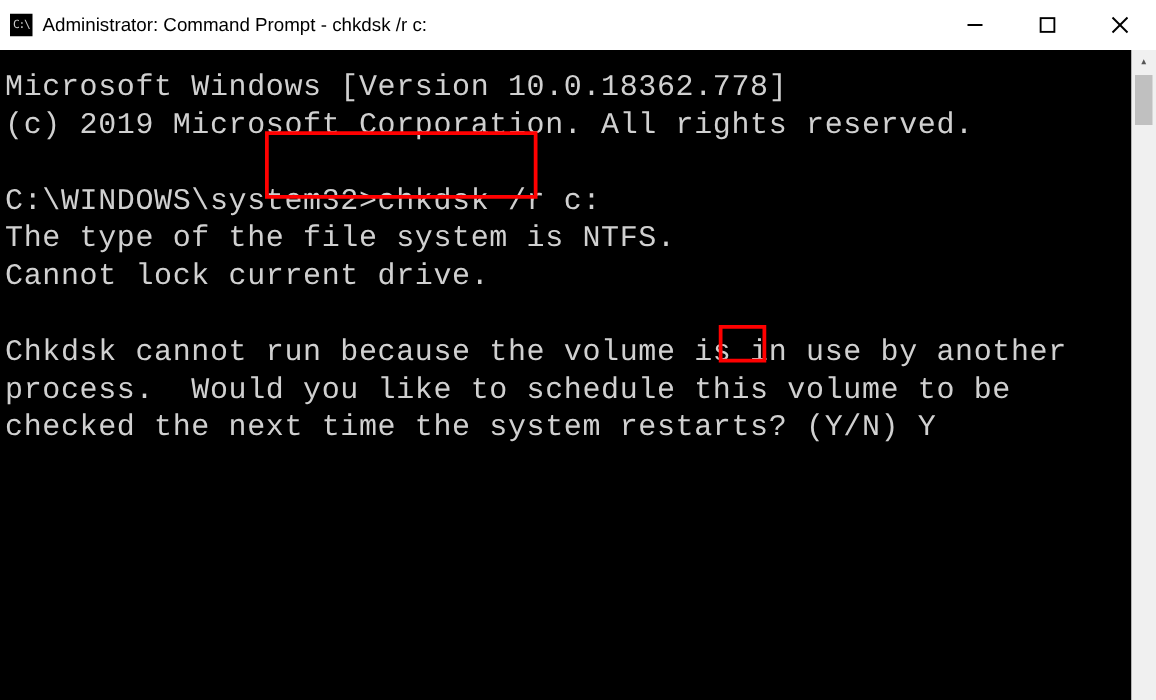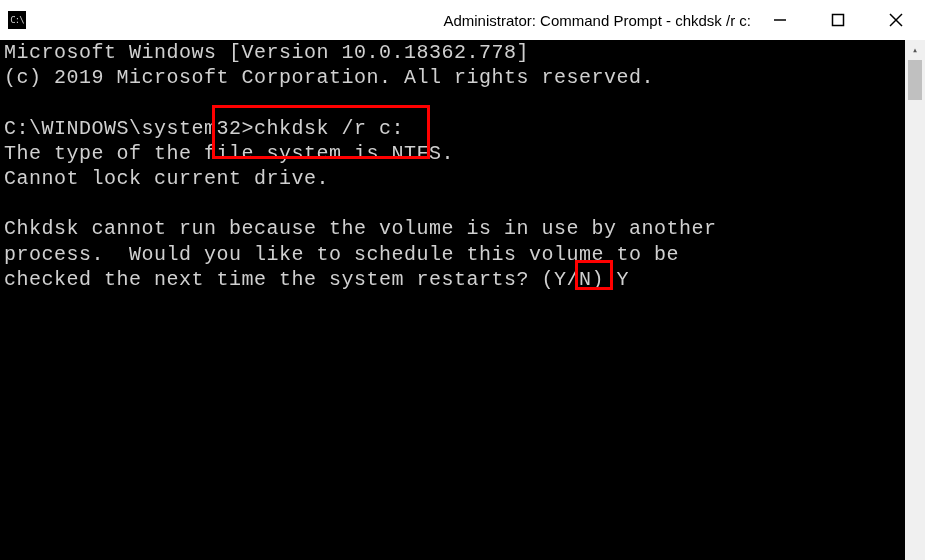--- a/index.html
+++ b/index.html
@@ -34,21 +34,20 @@
       color: #ccc;
       font-size: 9px;
       font-family: Consolas, monospace;
       letter-spacing: -1px;
     }
     .title-text {
       color: #000;
       font-family: 'Segoe UI', Tahoma, sans-serif;
       font-size: 15px;
       flex: 1;
-      text-align: right;
     }
     .window-controls {
       display: flex;
       height: 100%;
     }
     .win-btn {
       width: 58px;
       height: 100%;
       display: flex;
       align-items: center;
@@ -56,23 +55,23 @@
       background: transparent;
       border: none;
       cursor: pointer;
     }
     .win-btn svg {
       stroke: #000;
       stroke-width: 1.5;
       fill: none;
     }
     .terminal {
-      padding: 0 4px;
+      padding: 16px 4px;
       color: #d0d0d0;
-      font-size: 20px;
+      font-size: 24px;
       line-height: 1.26;
       letter-spacing: 0.5px;
       font-family: Consolas, 'Courier New', monospace;
       white-space: pre;
       position: relative;
     }
     .scrollbar {
       position: absolute;
       right: 0;
       top: 40px;

